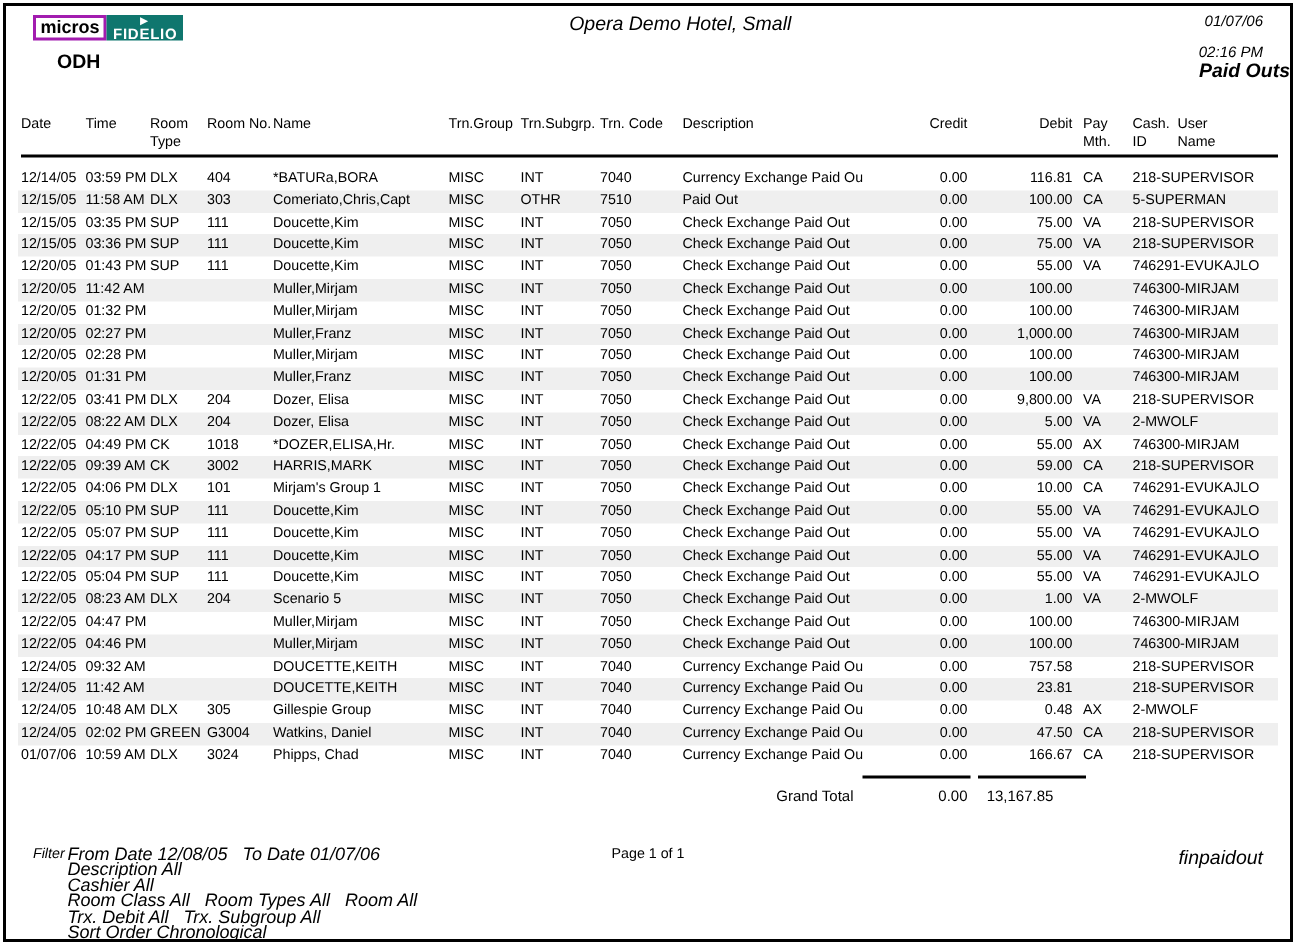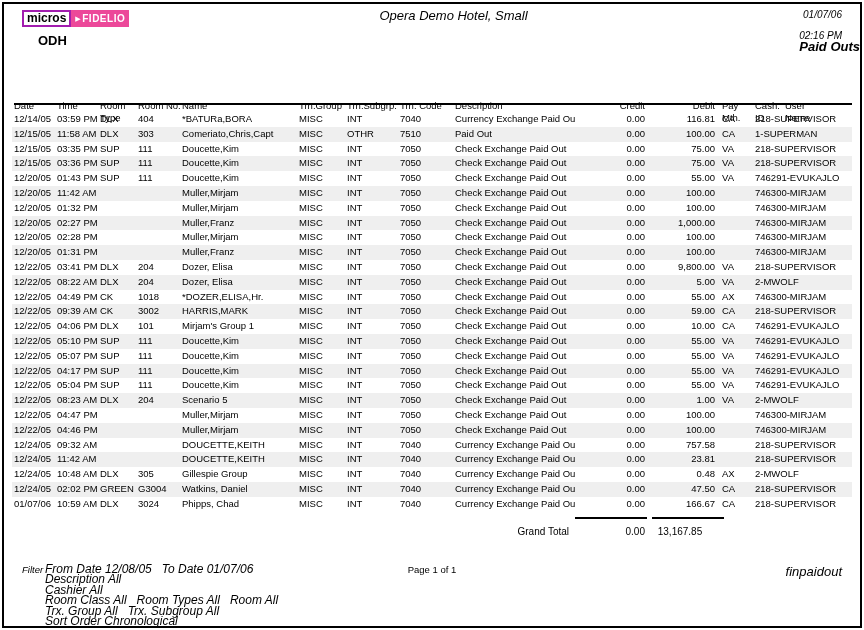--- a/index.html
+++ b/index.html
@@ -7,33 +7,33 @@
     width:864px;height:630px;position:relative;background:#fff;color:#000;
     font-family:"Liberation Sans","DejaVu Sans",sans-serif;
     -webkit-font-smoothing:antialiased;
   }
   .page{position:absolute;inset:2px;border:2px solid #000;background:#fff;}
   .content{position:absolute;inset:0;}
 
   
   .logo{position:absolute;left:18px;top:6px;display:flex;align-items:stretch;height:17px;}
   .logo-micros{border:2px solid #a21caf;background:#fff;font-weight:bold;font-size:12px;line-height:13px;padding:0 3px;}
-  .logo-fidelio{background:#ec4899;color:#fff;font-weight:bold;font-size:10px;display:flex;align-items:center;padding:0 4px;letter-spacing:.5px;}
+  .logo-fidelio{background:#0f766e;color:#fff;font-weight:bold;font-size:10px;display:flex;align-items:center;padding:0 4px;letter-spacing:.5px;flex-direction:column;}
   .logo-arrow{font-size:7px;margin-right:1px;}
   .property-code{position:absolute;left:34px;top:29px;font-weight:bold;font-size:13px;}
   .hotel-name{position:absolute;left:0;right:0;top:4px;text-align:center;font-style:italic;font-size:13px;padding-left:43px;}
   .report-title{position:absolute;left:0;right:0;top:35px;text-align:right;font-style:italic;font-weight:bold;font-size:13px;}
   .print-date{position:absolute;right:18px;top:5px;font-style:italic;font-size:10px;}
   .print-time{position:absolute;right:18px;top:26px;font-style:italic;font-size:10px;}
 
   
   .grid{display:grid;grid-template-columns:43px 43px 38px 44px 117px 48px 53px 55px 120px 70px 70px 36px 34px 65px;}
 
   .thead{position:absolute;left:10px;top:73px;width:836px;font-size:9.5px;line-height:11.5px;}
-  .hcell{white-space:nowrap;overflow:hidden;margin-top:23px;}
+  .hcell{white-space:nowrap;overflow:hidden;}
   .hcell.c10,.hcell.c11{text-align:right;}
   .hcell.c12{padding-left:7px;box-sizing:border-box;}
   .hcell.c13{padding-left:4px;box-sizing:border-box;}
   .header-rule{position:absolute;left:10px;top:99px;width:838px;height:2px;background:#000;}
 
   .tbody{position:absolute;left:8px;top:108px;width:840px;font-size:9.5px;}
   .trow{height:14.8px;line-height:14.8px;padding-left:2px;box-sizing:border-box;}
   .trow:nth-child(even){background:#efefef;}
   .cell{white-space:nowrap;overflow:hidden;}
   .cell.c10,.cell.c11{text-align:right;}
@@ -145,21 +145,21 @@
           <div class="cell c3">DLX</div>
           <div class="cell c4">303</div>
           <div class="cell c5">Comeriato,Chris,Capt</div>
           <div class="cell c6">MISC</div>
           <div class="cell c7">OTHR</div>
           <div class="cell c8">7510</div>
           <div class="cell c9">Paid Out</div>
           <div class="cell c10">0.00</div>
           <div class="cell c11">100.00</div>
           <div class="cell c12">CA</div>
-          <div class="cell c13">1-SUPERMAN</div>
+          <div class="cell c13">5-SUPERMAN</div>
         </div>
         <div class="trow grid">
           <div class="cell c1">12/15/05</div>
           <div class="cell c2">03:35 PM</div>
           <div class="cell c3">SUP</div>
           <div class="cell c4">111</div>
           <div class="cell c5">Doucette,Kim</div>
           <div class="cell c6">MISC</div>
           <div class="cell c7">INT</div>
           <div class="cell c8">7050</div>
@@ -533,18 +533,18 @@
 
     <div class="total-rule rule-credit"></div>
     <div class="total-rule rule-debit"></div>
     <div class="grand-total grid">
       <span class="gt-label">Grand Total</span>
       <span class="gt-credit">0.00</span>
       <span class="gt-debit">13,167.85</span>
     </div>
 
     <div class="filter-label">Filter</div>
-    <div class="filter-lines" id="filter-lines"><div>From Date 12/08/05   To Date 01/07/06</div><div>Description All</div><div>Cashier All</div><div>Room Class All   Room Types All   Room All</div><div>Trx. Group All   Trx. Subgroup All</div><div>Sort Order Chronological</div></div>
+    <div class="filter-lines" id="filter-lines"><div>From Date 12/08/05   To Date 01/07/06</div><div>Description All</div><div>Cashier All</div><div>Room Class All   Room Types All   Room All</div><div>Trx. Debit All   Trx. Subgroup All</div><div>Sort Order Chronological</div></div>
     <div class="page-info">Page 1 of 1</div>
     <div class="report-id">finpaidout</div>
 
   </div>
 </div>
 
 </body></html>

